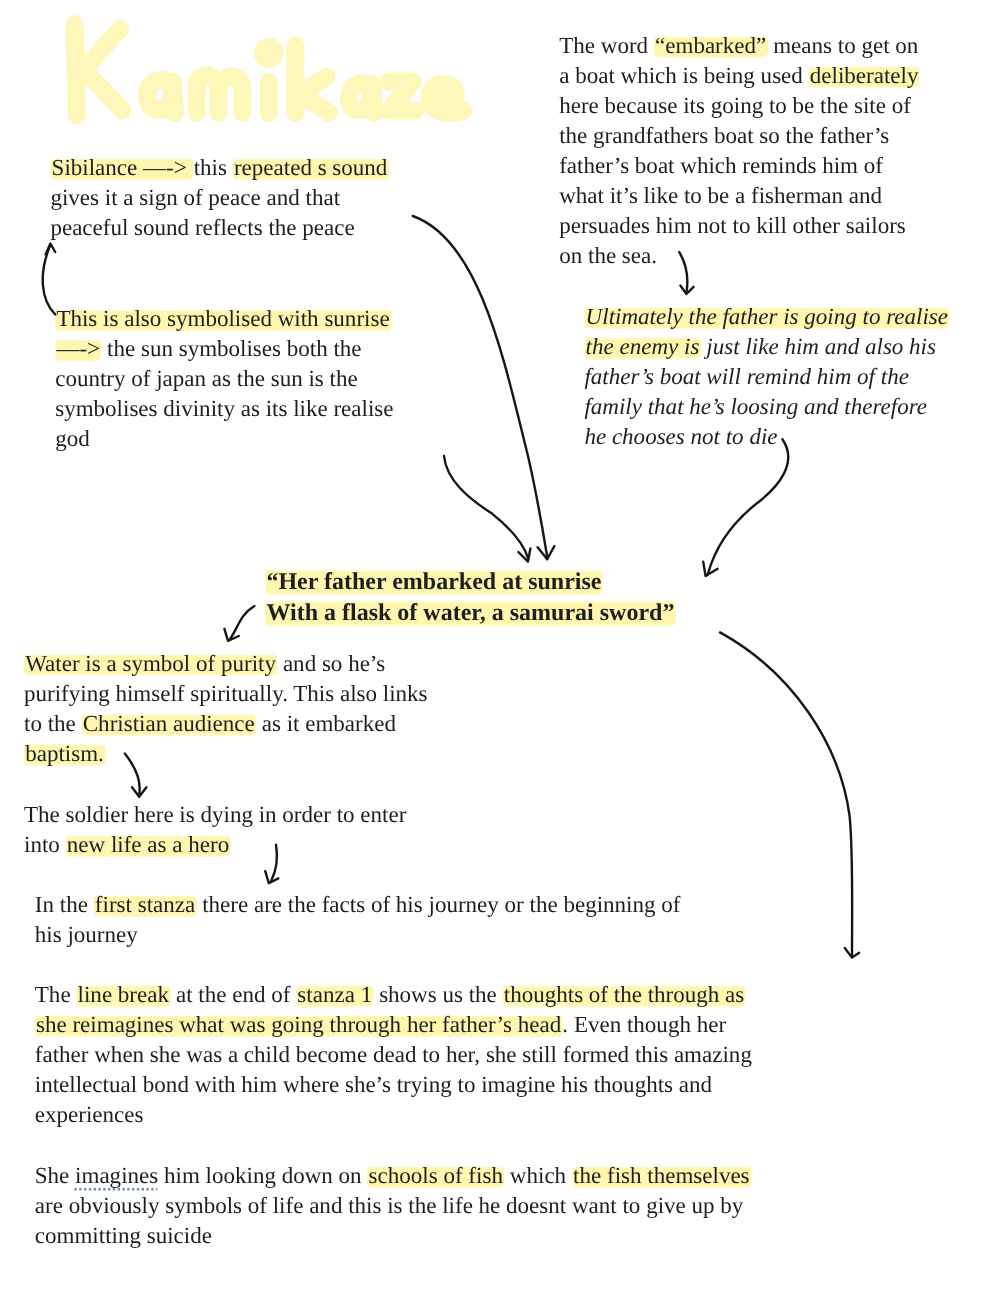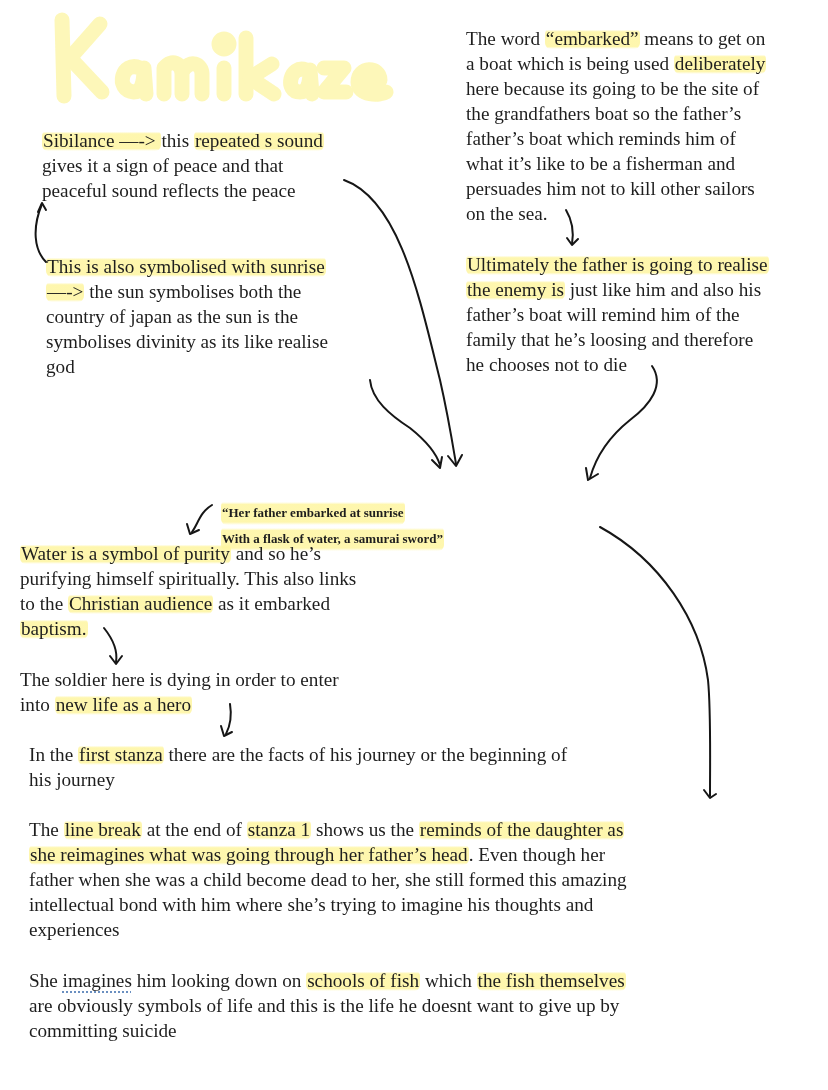--- a/index.html
+++ b/index.html
@@ -15,23 +15,22 @@
     white-space: nowrap;
   }
   .line { display: block; height: 25px; }
   .hl {
     background: linear-gradient(to bottom, rgba(255,246,170,0) 8%, rgba(254,245,160,0.85) 18%, rgba(254,245,160,0.85) 88%, rgba(255,246,170,0) 100%);
     border-radius: 6px;
     padding: 0 1px;
   }
   .quote {
     position: absolute; left: 221px; top: 472px;
-    font-size: 13px; line-height: 26px; font-weight: bold;
+    font-size: 20px; line-height: 26px; font-weight: bold;
     white-space: nowrap;
-    margin-top: 28px;
   }
   .squiggle {
     text-decoration: underline dotted #6a8fc0;
     text-underline-offset: 4px;
     text-decoration-thickness: 1.5px;
   }
   svg.arrows { position: absolute; left: 0; top: 0; pointer-events: none; }
   .title-wrap { position: absolute; left: 40px; top: 8px; width: 360px; height: 100px; }
 </style>
 </head>
@@ -81,21 +80,21 @@
     <span class="line"><span>The word </span><span class="hl">“embarked”</span><span> means to get on</span></span>
     <span class="line"><span>a boat which is being used </span><span class="hl">deliberately</span></span>
     <span class="line"><span>here because its going to be the site of</span></span>
     <span class="line"><span>the grandfathers boat so the father’s</span></span>
     <span class="line"><span>father’s boat which reminds him of</span></span>
     <span class="line"><span>what it’s like to be a fisherman and</span></span>
     <span class="line"><span>persuades him not to kill other sailors</span></span>
     <span class="line"><span>on the sea.</span></span>
   </div>
 
-<div class="block" style="left:466px; top:252px;" id="ultimately">
+<div class="block" style="left:487px; top:252px;font-style:italic;" id="ultimately">
     <span class="line"><span class="hl">Ultimately the father is going to realise</span></span>
     <span class="line"><span class="hl">the enemy is</span><span> just like him and also his</span></span>
     <span class="line"><span>father’s boat will remind him of the</span></span>
     <span class="line"><span>family that he’s loosing and therefore</span></span>
     <span class="line"><span>he chooses not to die</span></span>
   </div>
 
 <div class="quote">
   <span class="line hl" style="display:inline-block;">“Her father embarked at sunrise</span><br>
   <span class="line hl" style="display:inline-block;">With a flask of water, a samurai sword”</span>
@@ -112,21 +111,21 @@
     <span class="line"><span>The soldier here is dying in order to enter</span></span>
     <span class="line"><span>into </span><span class="hl">new life as a hero</span></span>
   </div>
 
 <div class="block" style="left:29px; top:742px;font-family:Liberation Serif, serif;" id="first_stanza">
     <span class="line"><span>In the </span><span class="hl">first stanza</span><span> there are the facts of his journey or the beginning of</span></span>
     <span class="line"><span>his journey</span></span>
   </div>
 
 <div class="block" style="left:29px; top:817px;" id="line_break">
-    <span class="line"><span>The </span><span class="hl">line break</span><span> at the end of </span><span class="hl">stanza 1</span><span> shows us the </span><span class="hl">reminds of the daughter as</span></span>
+    <span class="line"><span>The </span><span class="hl">line break</span><span> at the end of </span><span class="hl">stanza 1</span><span> shows us the </span><span class="hl">thoughts of the through as</span></span>
     <span class="line"><span class="hl">she reimagines what was going through her father’s head</span><span>. Even though her</span></span>
     <span class="line"><span>father when she was a child become dead to her, she still formed this amazing</span></span>
     <span class="line"><span>intellectual bond with him where she’s trying to imagine his thoughts and</span></span>
     <span class="line"><span>experiences</span></span>
   </div>
 
 <div class="block" style="left:29px; top:968px;" id="schools">
     <span class="line"><span>She </span><span class="squiggle">imagines</span><span> him looking down on </span><span class="hl">schools of fish</span><span> which </span><span class="hl">the fish themselves</span></span>
     <span class="line"><span>are obviously symbols of life and this is the life he doesnt want to give up by</span></span>
     <span class="line"><span>committing suicide</span></span>

